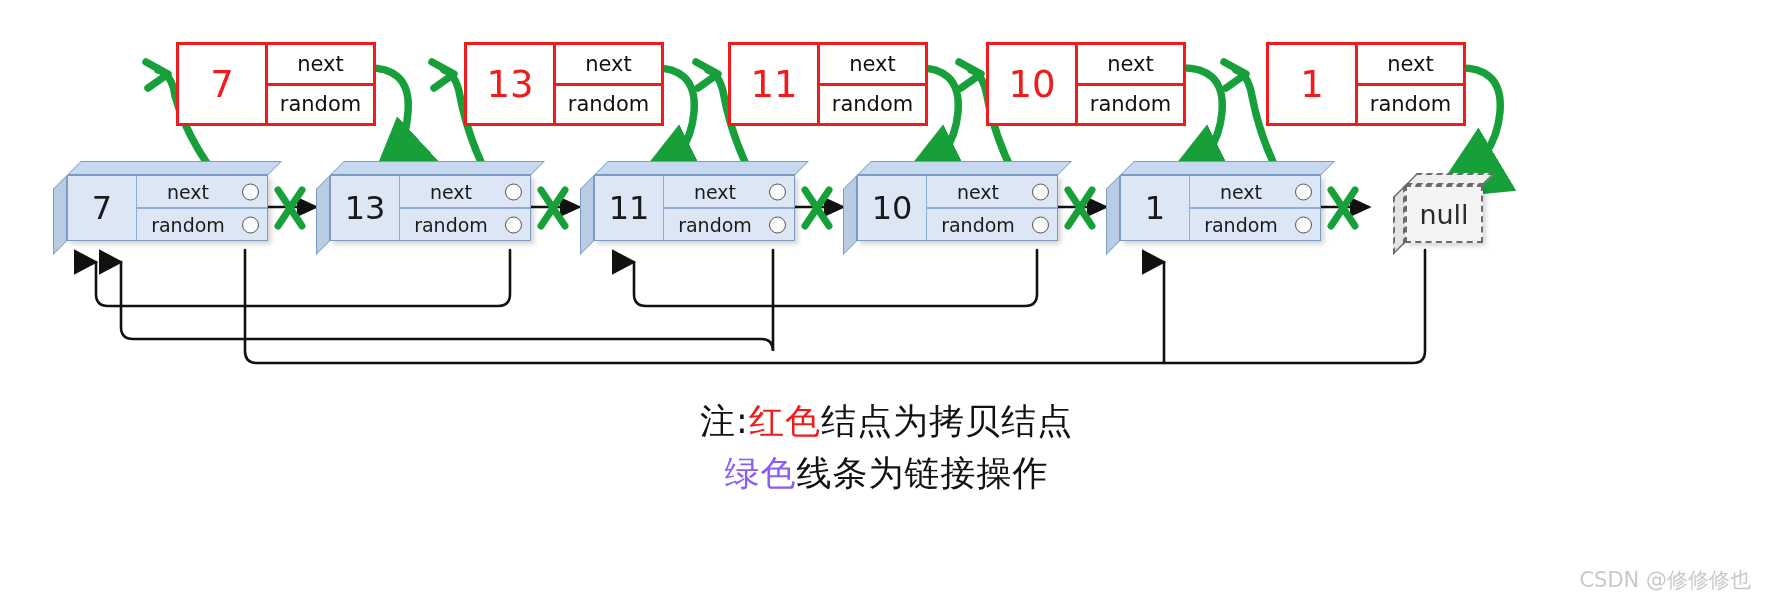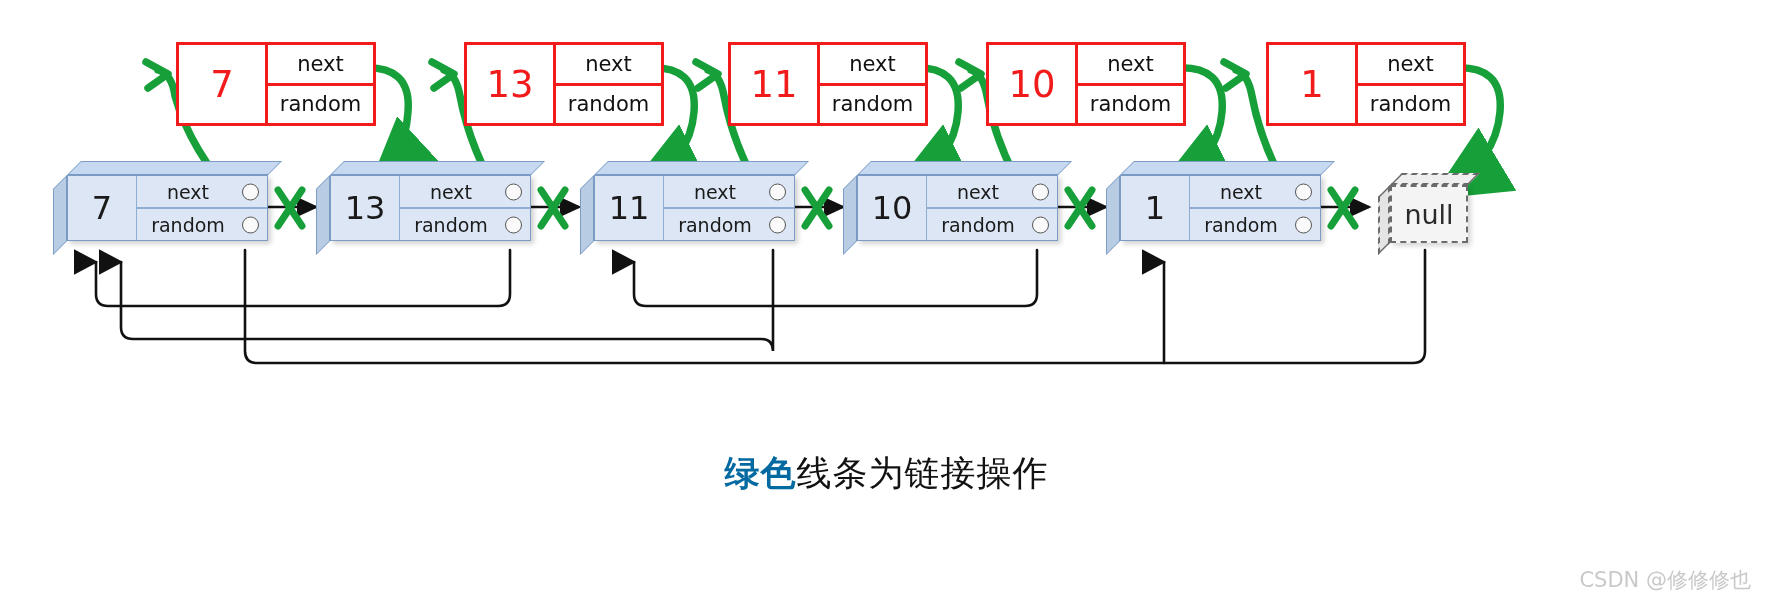--- a/index.html
+++ b/index.html
@@ -71,21 +71,21 @@
   .orig-field.top{border-bottom:2px solid #8fadd2;}
   .orig-field .lbl{position:relative;left:-14px;}
   .port{
     position:absolute;right:8px;top:50%;transform:translateY(-50%);
     width:17px;height:17px;border-radius:50%;
     background:#fafafa;border:1.6px solid #555;
     box-sizing:border-box;
   }
 
   
-  .null-node{position:absolute;z-index:3;}
+  .null-node{position:absolute;z-index:3;margin-left:15px;}
   .null-top{
     position:absolute;left:12px;top:0;width:78px;height:12px;
     background:#efefef;border:2px dashed #6b6b6b;box-sizing:border-box;
     transform:skewX(-45deg);transform-origin:left bottom;
   }
   .null-side{
     position:absolute;left:0;top:12px;width:12px;height:58px;
     background:#e4e4e4;border:2px dashed #6b6b6b;box-sizing:border-box;
     transform:skewY(-45deg);transform-origin:right top;
   }
@@ -100,21 +100,21 @@
 
   
   .caption{
     position:absolute;left:0;width:1773px;text-align:center;
     font-size:35px;color:#121212;letter-spacing:1px;
     font-family:"DejaVu Sans","Liberation Sans",sans-serif;
   }
   .cap1{top:398px;}
   .cap2{top:450px;}
   .hl-red{color:#f21b1b;}
-  .hl-green{color:#0369a1;font-weight:bold;}
+  .hl-green{color:#8b5cf6;}
 
   .watermark{
     position:absolute;right:22px;top:566px;
     font-size:21px;color:#c9c9c9;
     font-family:"DejaVu Sans","Liberation Sans",sans-serif;
   }
 </style>
 </head>
 <body>
 
@@ -325,18 +325,21 @@
       </div>
     </div>
   </div>
 
   <div class="null-node" style="left:1378px;top:173px;width:90px;height:70px;">
     <div class="null-top"></div>
     <div class="null-side"></div>
     <div class="null-face">null</div>
   </div>
 
+  <div class="caption cap1">
+    <span>注:</span><span class="hl-red">红色</span><span>结点为拷贝结点</span>
+  </div>
   <div class="caption cap2">
     <span class="hl-green">绿色</span><span>线条为链接操作</span>
   </div>
 
   <div class="watermark">CSDN @修修修也</div>
 </div>
 
 </body></html>

